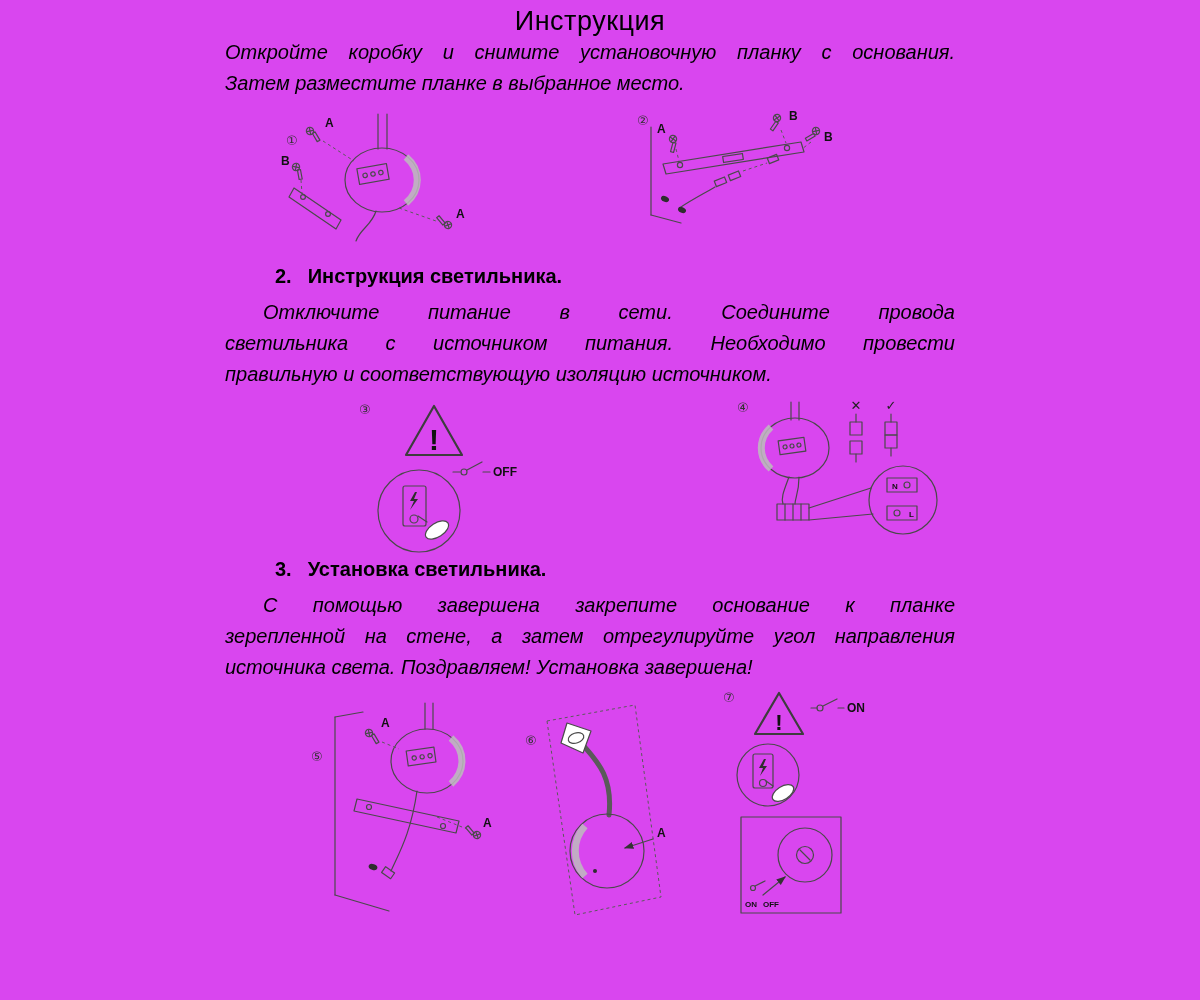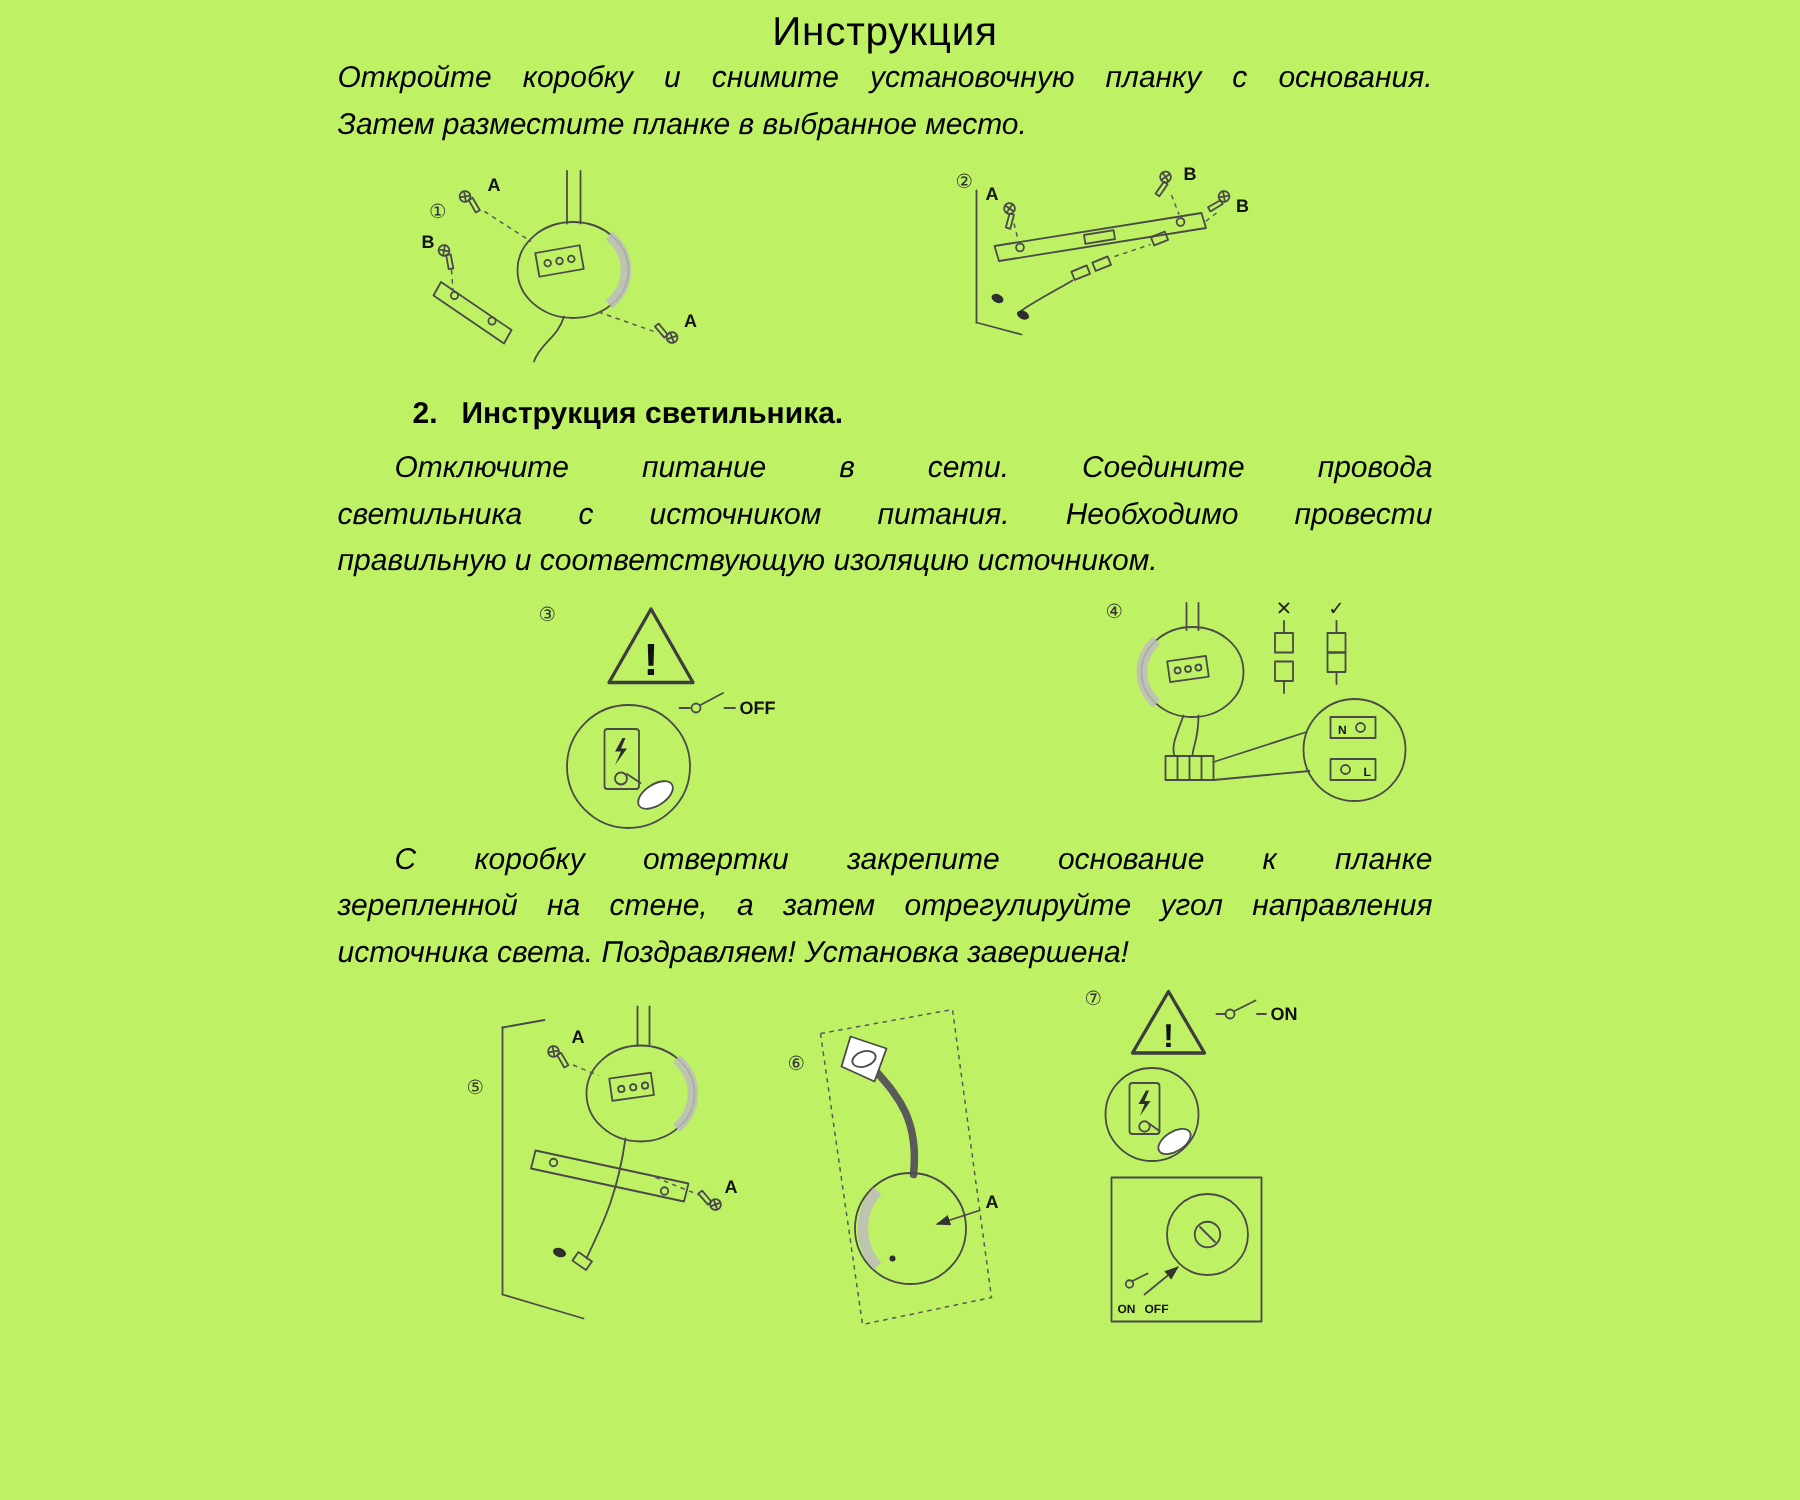--- a/index.html
+++ b/index.html
@@ -1,17 +1,17 @@
 <!DOCTYPE html>
 <html><head>
 <meta charset="utf-8">
 <style>
   html, body { margin:0; padding:0; background:#fff; }
   body { width:1200px; height:1000px; font-family:"Liberation Sans", sans-serif; color:#000; }
-  .page { position:relative; width:1200px; height:1000px; overflow:hidden; background:#bef264; }
+  .page { position:relative; width:1200px; height:1000px; overflow:hidden; background:#d946ef; }
   .content { width:730px; margin-left:225px; padding-top:6px; }
 
   h1.title { margin:0; font-size:27px; font-weight:400; text-align:center; letter-spacing:0.5px; }
 
   h2.sec-heading { margin:0 0 9px 50px; font-size:20px; font-weight:bold; }
   h2.sec-heading .sec-num { display:inline-block; margin-right:16px; }
 
   .para { margin:0;font-style:italic; }
   .pline { display:block; font-size:20px; line-height:31px;
            text-align:justify; text-align-last:justify; }
@@ -228,22 +228,25 @@
             <rect x="152" y="108" width="30" height="14" class="ln"></rect>
             <circle cx="162" cy="115" r="3" class="ln"></circle>
             <text x="174" y="119" class="figsmall">L</text>
           </g>
         </svg>
 
       </div>
     </section>
 
     <section>
+      <h2 class="sec-heading mt-s3">
+        <span class="sec-num">3.</span><span class="sec-title">Установка светильника.</span>
+      </h2>
       <p class="para">
-        <span class="pline indent">С коробку отвертки закрепите основание к планке</span>
+        <span class="pline indent">С помощью завершена закрепите основание к планке</span>
         <span class="pline">зерепленной на стене, а затем отрегулируйте угол направления</span>
         <span class="pline last">источника света. Поздравляем! Установка завершена!</span>
       </p>
 
       <div class="fig-row row3">
 
         <svg class="fig5" width="190" height="218" viewBox="0 0 190 218">
           <text x="6" y="58" class="fignum">⑤</text>
           <g>
             <line x1="30" y1="14" x2="30" y2="192" class="ln"></line>

